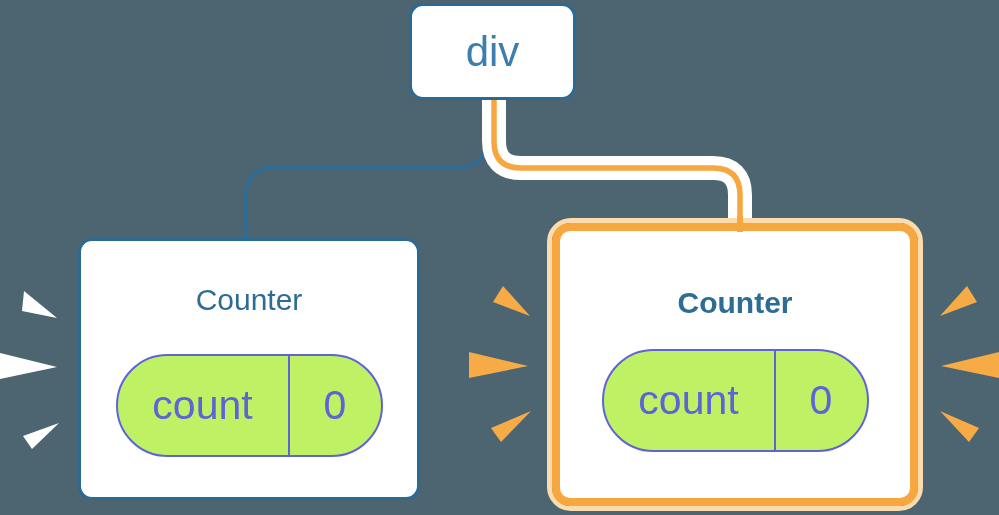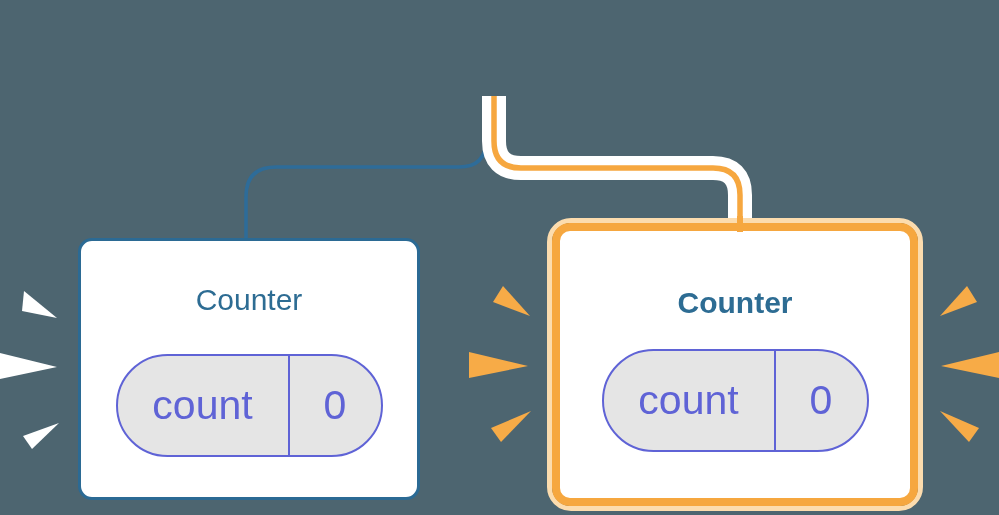--- a/index.html
+++ b/index.html
@@ -61,21 +61,21 @@
     font-weight: 500;
   }
   .counter-title.bold { font-weight: 700; }
   .pill {
     display: flex;
     width: 267px; height: 103px;
     border: 2.5px solid #5f63d6;
     border-radius: 60px;
     color: #5f63d6;
     font-size: 41px;
-    background: #e5e5e5;
+    background: #bef264;
   }
   .node-counter-left .pill { margin-top: 32px; }
   .hl-inner .pill { margin-top: 24px; }
   .pill-label {
     width: 172px;
     display: flex; align-items: center; justify-content: center;
     border-right: 2.5px solid #5f63d6;
   }
   .pill-value {
     flex: 1;
@@ -114,20 +114,23 @@
       <polygon points="501,442 491,428 531,411"></polygon>
     </g>
 
     <g fill="#f7ab47">
       <polygon points="967,286 977,302 940,316"></polygon>
       <polygon points="999,352 999,378 941,366"></polygon>
       <polygon points="969,442 979,428 940,411"></polygon>
     </g>
   </svg>
 
+  <div class="node node-div">
+    <span>div</span>
+  </div>
 
   <div class="node node-counter-left">
     <div class="counter-title">Counter</div>
     <div class="pill">
       <div class="pill-label">count</div>
       <div class="pill-value">0</div>
     </div>
   </div>
 
   <div class="hl-outer">

